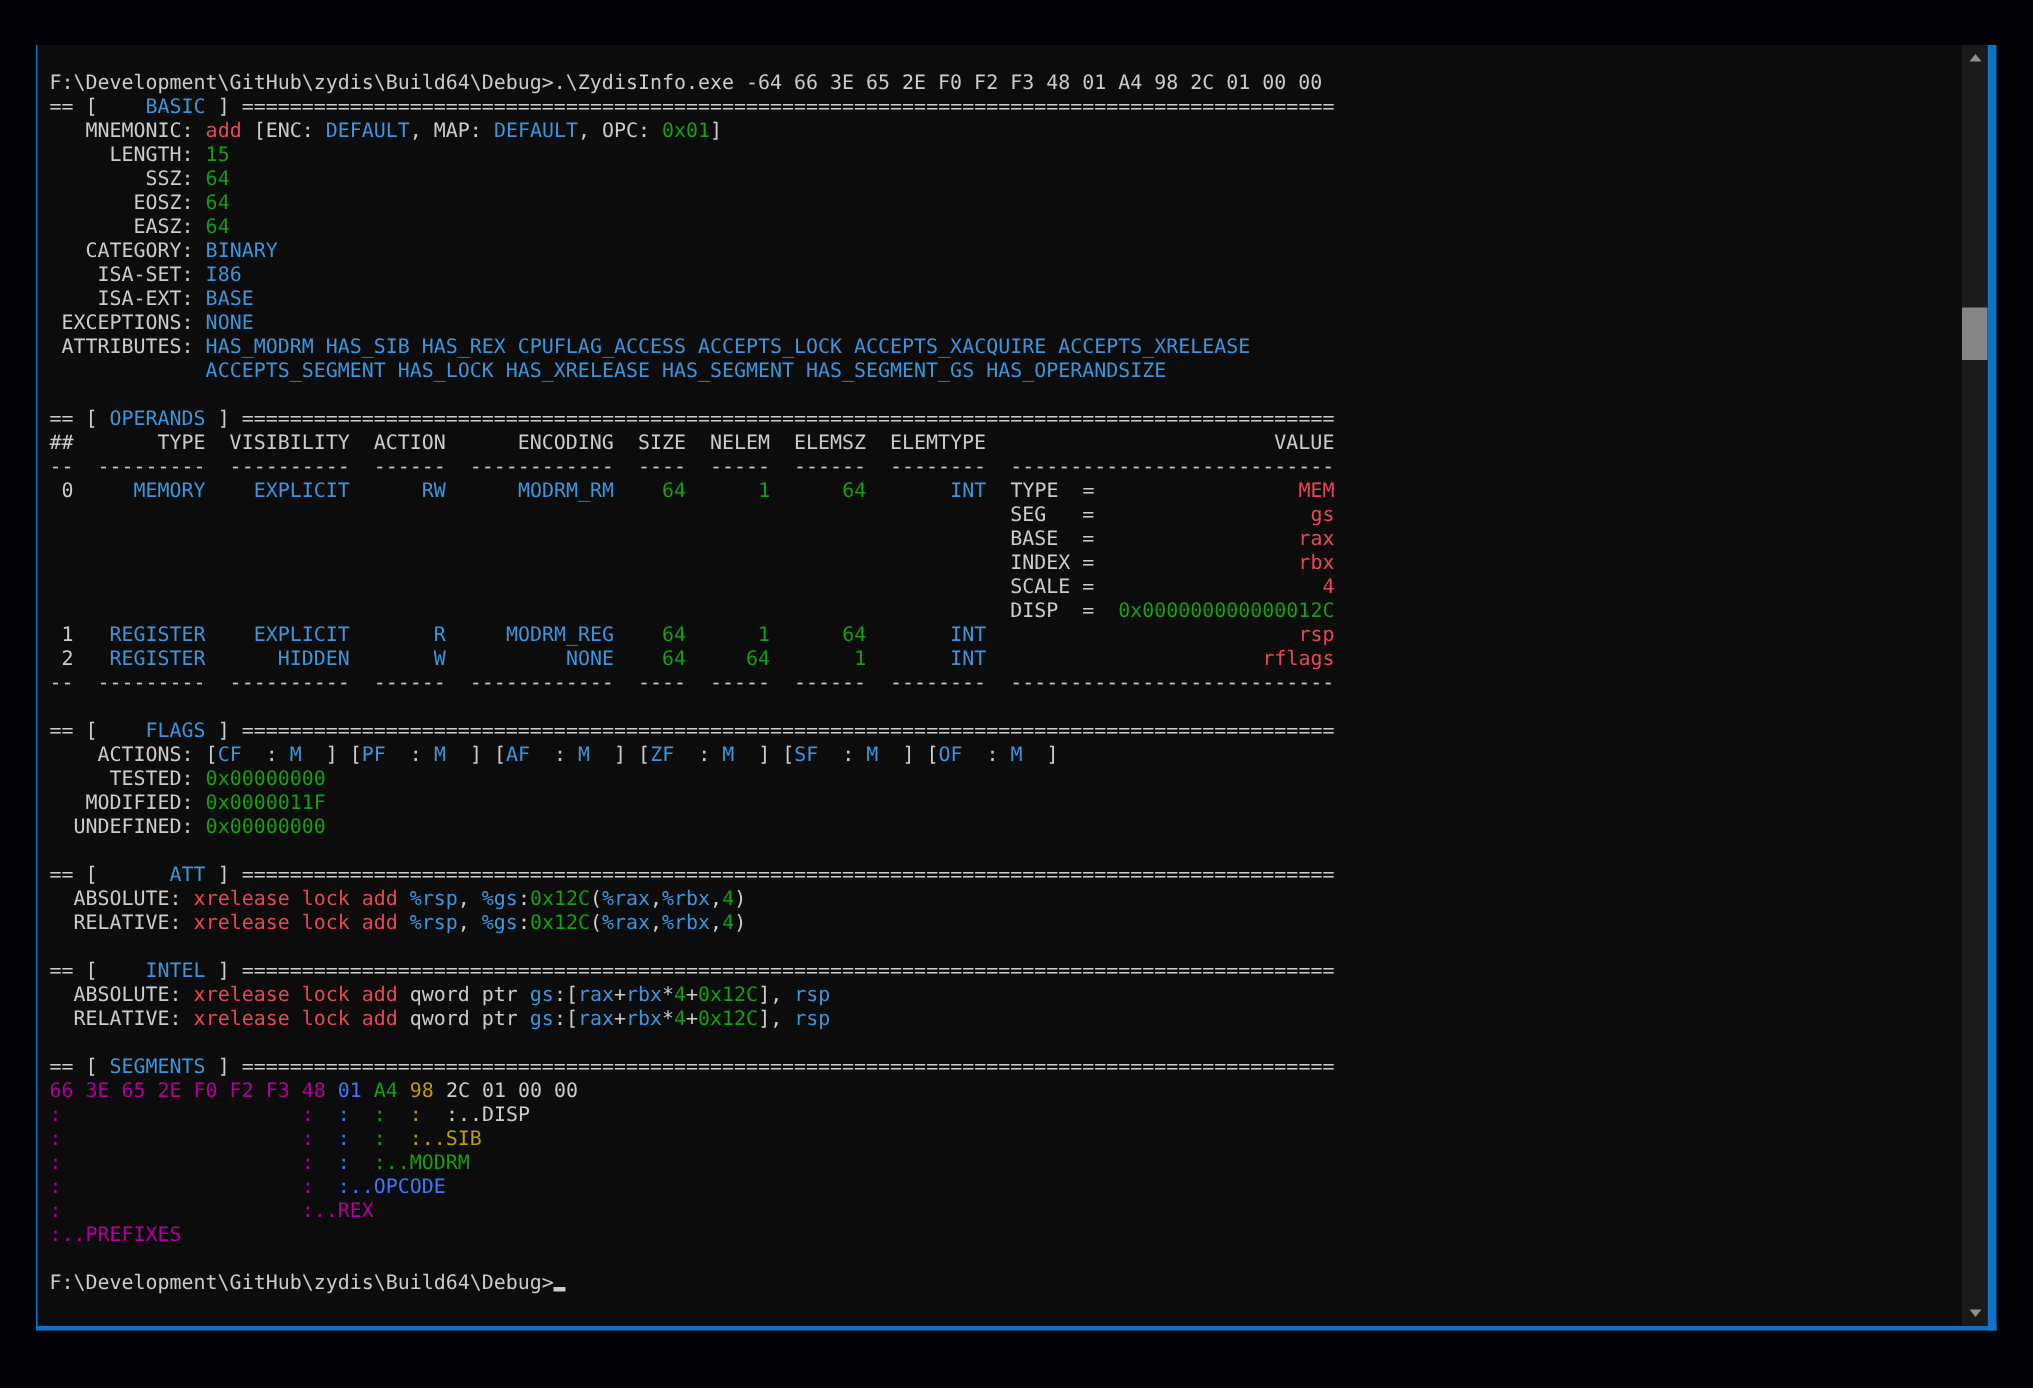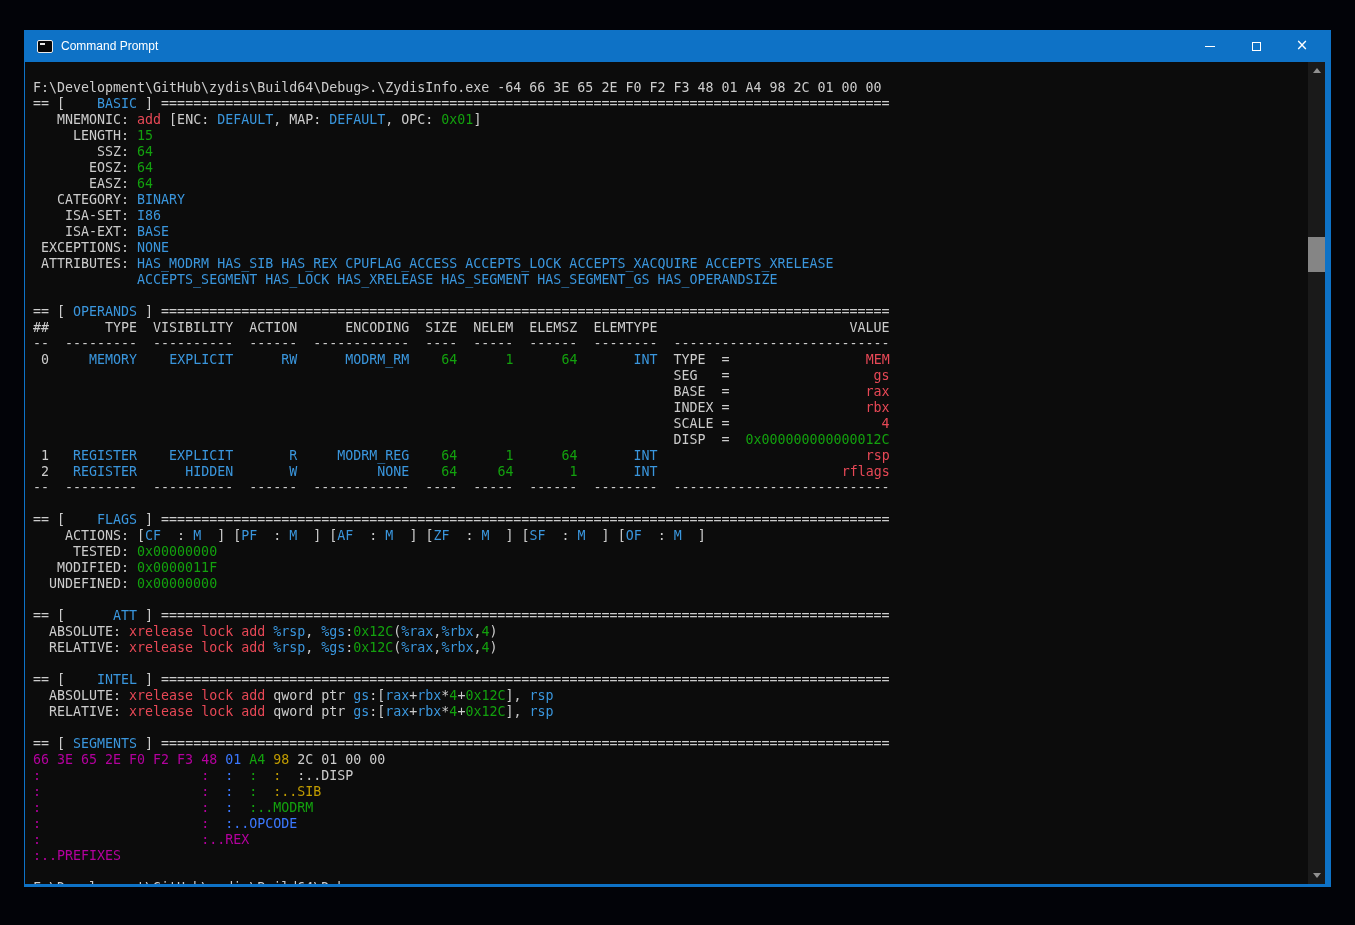--- a/index.html
+++ b/index.html
@@ -41,35 +41,20 @@
   .tri-up { width:0; height:0; border-left:4px solid transparent; border-right:4px solid transparent; border-bottom:5px solid var(--scroll-arrow,#909090); }
   .tri-down { width:0; height:0; border-left:4px solid transparent; border-right:4px solid transparent; border-top:5px solid var(--scroll-arrow,#909090); }
   .sb-thumb { position:absolute; left:0; top:175px; width:17px; height:35px; background:var(--scroll-thumb,#858585); }
 </style>
 </head>
 <body>
 
 <div class="desktop">
   <div class="window">
 
-    <div class="titlebar">
-      <div class="cmd-icon"></div>
-      <div class="title">Command Prompt</div>
-      <div class="controls">
-        <div class="ctrl">
-          <div class="min-glyph"></div>
-        </div>
-        <div class="ctrl">
-          <div class="max-glyph"></div>
-        </div>
-        <div class="ctrl">
-          <span class="close-glyph">×</span>
-        </div>
-      </div>
-    </div>
 
     <div class="term-wrap">
       <div class="terminal"><div class="tline"><span style="color: rgb(204, 204, 204);">F:\Development\GitHub\zydis\Build64\Debug&gt;.\ZydisInfo.exe -64 66 3E 65 2E F0 F2 F3 48 01 A4 98 2C 01 00 00</span></div><div class="tline"><span style="color: rgb(204, 204, 204);">== [ </span><span style="color: rgb(58, 150, 221);">   BASIC</span><span style="color: rgb(204, 204, 204);"> ] </span><span style="color: rgb(204, 204, 204);">===========================================================================================</span></div><div class="tline"><span style="color: rgb(204, 204, 204);">   MNEMONIC: </span><span style="color: rgb(231, 72, 86);">add</span><span style="color: rgb(204, 204, 204);"> [ENC: </span><span style="color: rgb(58, 150, 221);">DEFAULT</span><span style="color: rgb(204, 204, 204);">, MAP: </span><span style="color: rgb(58, 150, 221);">DEFAULT</span><span style="color: rgb(204, 204, 204);">, OPC: </span><span style="color: rgb(19, 161, 14);">0x01</span><span style="color: rgb(204, 204, 204);">]</span></div><div class="tline"><span style="color: rgb(204, 204, 204);">     LENGTH: </span><span style="color: rgb(19, 161, 14);">15</span></div><div class="tline"><span style="color: rgb(204, 204, 204);">        SSZ: </span><span style="color: rgb(19, 161, 14);">64</span></div><div class="tline"><span style="color: rgb(204, 204, 204);">       EOSZ: </span><span style="color: rgb(19, 161, 14);">64</span></div><div class="tline"><span style="color: rgb(204, 204, 204);">       EASZ: </span><span style="color: rgb(19, 161, 14);">64</span></div><div class="tline"><span style="color: rgb(204, 204, 204);">   CATEGORY: </span><span style="color: rgb(58, 150, 221);">BINARY</span></div><div class="tline"><span style="color: rgb(204, 204, 204);">    ISA-SET: </span><span style="color: rgb(58, 150, 221);">I86</span></div><div class="tline"><span style="color: rgb(204, 204, 204);">    ISA-EXT: </span><span style="color: rgb(58, 150, 221);">BASE</span></div><div class="tline"><span style="color: rgb(204, 204, 204);"> EXCEPTIONS: </span><span style="color: rgb(58, 150, 221);">NONE</span></div><div class="tline"><span style="color: rgb(204, 204, 204);"> ATTRIBUTES: </span><span style="color: rgb(58, 150, 221);">HAS_MODRM HAS_SIB HAS_REX CPUFLAG_ACCESS ACCEPTS_LOCK ACCEPTS_XACQUIRE ACCEPTS_XRELEASE</span></div><div class="tline">             <span style="color: rgb(58, 150, 221);">ACCEPTS_SEGMENT HAS_LOCK HAS_XRELEASE HAS_SEGMENT HAS_SEGMENT_GS HAS_OPERANDSIZE</span></div><div class="tline"> </div><div class="tline"><span style="color: rgb(204, 204, 204);">== [ </span><span style="color: rgb(58, 150, 221);">OPERANDS</span><span style="color: rgb(204, 204, 204);"> ] </span><span style="color: rgb(204, 204, 204);">===========================================================================================</span></div><div class="tline"><span style="color: rgb(204, 204, 204);">##       TYPE  VISIBILITY  ACTION      ENCODING  SIZE  NELEM  ELEMSZ  ELEMTYPE</span>                        <span style="color: rgb(204, 204, 204);">VALUE</span></div><div class="tline"><span style="color: rgb(204, 204, 204);">--  ---------  ----------  ------  ------------  ----  -----  ------  --------  </span><span style="color: rgb(204, 204, 204);">---------------------------</span></div><div class="tline"><span style="color: rgb(204, 204, 204);"> 0     </span><span style="color: rgb(58, 150, 221);">MEMORY</span><span style="color: rgb(204, 204, 204);">    </span><span style="color: rgb(58, 150, 221);">EXPLICIT</span><span style="color: rgb(204, 204, 204);">      </span><span style="color: rgb(58, 150, 221);">RW</span><span style="color: rgb(204, 204, 204);">      </span><span style="color: rgb(58, 150, 221);">MODRM_RM</span><span style="color: rgb(204, 204, 204);">    </span><span style="color: rgb(19, 161, 14);">64</span><span style="color: rgb(204, 204, 204);">      </span><span style="color: rgb(19, 161, 14);">1</span><span style="color: rgb(204, 204, 204);">      </span><span style="color: rgb(19, 161, 14);">64</span><span style="color: rgb(204, 204, 204);">       </span><span style="color: rgb(58, 150, 221);">INT</span><span style="color: rgb(204, 204, 204);">  TYPE  =</span>                 <span style="color: rgb(231, 72, 86);">MEM</span></div><div class="tline">                                                                                <span style="color: rgb(204, 204, 204);">SEG   =</span>                  <span style="color: rgb(231, 72, 86);">gs</span></div><div class="tline">                                                                                <span style="color: rgb(204, 204, 204);">BASE  =</span>                 <span style="color: rgb(231, 72, 86);">rax</span></div><div class="tline">                                                                                <span style="color: rgb(204, 204, 204);">INDEX =</span>                 <span style="color: rgb(231, 72, 86);">rbx</span></div><div class="tline">                                                                                <span style="color: rgb(204, 204, 204);">SCALE =</span>                   <span style="color: rgb(231, 72, 86);">4</span></div><div class="tline">                                                                                <span style="color: rgb(204, 204, 204);">DISP  =</span>  <span style="color: rgb(19, 161, 14);">0x000000000000012C</span></div><div class="tline"><span style="color: rgb(204, 204, 204);"> 1   </span><span style="color: rgb(58, 150, 221);">REGISTER</span><span style="color: rgb(204, 204, 204);">    </span><span style="color: rgb(58, 150, 221);">EXPLICIT</span><span style="color: rgb(204, 204, 204);">       </span><span style="color: rgb(58, 150, 221);">R</span><span style="color: rgb(204, 204, 204);">     </span><span style="color: rgb(58, 150, 221);">MODRM_REG</span><span style="color: rgb(204, 204, 204);">    </span><span style="color: rgb(19, 161, 14);">64</span><span style="color: rgb(204, 204, 204);">      </span><span style="color: rgb(19, 161, 14);">1</span><span style="color: rgb(204, 204, 204);">      </span><span style="color: rgb(19, 161, 14);">64</span><span style="color: rgb(204, 204, 204);">       </span><span style="color: rgb(58, 150, 221);">INT</span>                          <span style="color: rgb(231, 72, 86);">rsp</span></div><div class="tline"><span style="color: rgb(204, 204, 204);"> 2   </span><span style="color: rgb(58, 150, 221);">REGISTER</span><span style="color: rgb(204, 204, 204);">      </span><span style="color: rgb(58, 150, 221);">HIDDEN</span><span style="color: rgb(204, 204, 204);">       </span><span style="color: rgb(58, 150, 221);">W</span><span style="color: rgb(204, 204, 204);">          </span><span style="color: rgb(58, 150, 221);">NONE</span><span style="color: rgb(204, 204, 204);">    </span><span style="color: rgb(19, 161, 14);">64</span><span style="color: rgb(204, 204, 204);">     </span><span style="color: rgb(19, 161, 14);">64</span><span style="color: rgb(204, 204, 204);">       </span><span style="color: rgb(19, 161, 14);">1</span><span style="color: rgb(204, 204, 204);">       </span><span style="color: rgb(58, 150, 221);">INT</span>                       <span style="color: rgb(231, 72, 86);">rflags</span></div><div class="tline"><span style="color: rgb(204, 204, 204);">--  ---------  ----------  ------  ------------  ----  -----  ------  --------  </span><span style="color: rgb(204, 204, 204);">---------------------------</span></div><div class="tline"> </div><div class="tline"><span style="color: rgb(204, 204, 204);">== [ </span><span style="color: rgb(58, 150, 221);">   FLAGS</span><span style="color: rgb(204, 204, 204);"> ] </span><span style="color: rgb(204, 204, 204);">===========================================================================================</span></div><div class="tline"><span style="color: rgb(204, 204, 204);">    ACTIONS: </span><span style="color: rgb(204, 204, 204);">[</span><span style="color: rgb(58, 150, 221);">CF</span><span style="color: rgb(204, 204, 204);">  : </span><span style="color: rgb(58, 150, 221);">M</span><span style="color: rgb(204, 204, 204);">  ] </span><span style="color: rgb(204, 204, 204);">[</span><span style="color: rgb(58, 150, 221);">PF</span><span style="color: rgb(204, 204, 204);">  : </span><span style="color: rgb(58, 150, 221);">M</span><span style="color: rgb(204, 204, 204);">  ] </span><span style="color: rgb(204, 204, 204);">[</span><span style="color: rgb(58, 150, 221);">AF</span><span style="color: rgb(204, 204, 204);">  : </span><span style="color: rgb(58, 150, 221);">M</span><span style="color: rgb(204, 204, 204);">  ] </span><span style="color: rgb(204, 204, 204);">[</span><span style="color: rgb(58, 150, 221);">ZF</span><span style="color: rgb(204, 204, 204);">  : </span><span style="color: rgb(58, 150, 221);">M</span><span style="color: rgb(204, 204, 204);">  ] </span><span style="color: rgb(204, 204, 204);">[</span><span style="color: rgb(58, 150, 221);">SF</span><span style="color: rgb(204, 204, 204);">  : </span><span style="color: rgb(58, 150, 221);">M</span><span style="color: rgb(204, 204, 204);">  ] </span><span style="color: rgb(204, 204, 204);">[</span><span style="color: rgb(58, 150, 221);">OF</span><span style="color: rgb(204, 204, 204);">  : </span><span style="color: rgb(58, 150, 221);">M</span><span style="color: rgb(204, 204, 204);">  ]</span></div><div class="tline"><span style="color: rgb(204, 204, 204);">     TESTED: </span><span style="color: rgb(19, 161, 14);">0x00000000</span></div><div class="tline"><span style="color: rgb(204, 204, 204);">   MODIFIED: </span><span style="color: rgb(19, 161, 14);">0x0000011F</span></div><div class="tline"><span style="color: rgb(204, 204, 204);">  UNDEFINED: </span><span style="color: rgb(19, 161, 14);">0x00000000</span></div><div class="tline"> </div><div class="tline"><span style="color: rgb(204, 204, 204);">== [ </span><span style="color: rgb(58, 150, 221);">     ATT</span><span style="color: rgb(204, 204, 204);"> ] </span><span style="color: rgb(204, 204, 204);">===========================================================================================</span></div><div class="tline"><span style="color: rgb(204, 204, 204);">  ABSOLUTE: </span><span style="color: rgb(231, 72, 86);">xrelease lock add</span><span style="color: rgb(204, 204, 204);"> </span><span style="color: rgb(58, 150, 221);">%rsp</span><span style="color: rgb(204, 204, 204);">, </span><span style="color: rgb(58, 150, 221);">%gs</span><span style="color: rgb(204, 204, 204);">:</span><span style="color: rgb(19, 161, 14);">0x12C</span><span style="color: rgb(204, 204, 204);">(</span><span style="color: rgb(58, 150, 221);">%rax</span><span style="color: rgb(204, 204, 204);">,</span><span style="color: rgb(58, 150, 221);">%rbx</span><span style="color: rgb(204, 204, 204);">,</span><span style="color: rgb(19, 161, 14);">4</span><span style="color: rgb(204, 204, 204);">)</span></div><div class="tline"><span style="color: rgb(204, 204, 204);">  RELATIVE: </span><span style="color: rgb(231, 72, 86);">xrelease lock add</span><span style="color: rgb(204, 204, 204);"> </span><span style="color: rgb(58, 150, 221);">%rsp</span><span style="color: rgb(204, 204, 204);">, </span><span style="color: rgb(58, 150, 221);">%gs</span><span style="color: rgb(204, 204, 204);">:</span><span style="color: rgb(19, 161, 14);">0x12C</span><span style="color: rgb(204, 204, 204);">(</span><span style="color: rgb(58, 150, 221);">%rax</span><span style="color: rgb(204, 204, 204);">,</span><span style="color: rgb(58, 150, 221);">%rbx</span><span style="color: rgb(204, 204, 204);">,</span><span style="color: rgb(19, 161, 14);">4</span><span style="color: rgb(204, 204, 204);">)</span></div><div class="tline"> </div><div class="tline"><span style="color: rgb(204, 204, 204);">== [ </span><span style="color: rgb(58, 150, 221);">   INTEL</span><span style="color: rgb(204, 204, 204);"> ] </span><span style="color: rgb(204, 204, 204);">===========================================================================================</span></div><div class="tline"><span style="color: rgb(204, 204, 204);">  ABSOLUTE: </span><span style="color: rgb(231, 72, 86);">xrelease lock add</span><span style="color: rgb(204, 204, 204);"> qword ptr </span><span style="color: rgb(58, 150, 221);">gs</span><span style="color: rgb(204, 204, 204);">:[</span><span style="color: rgb(58, 150, 221);">rax</span><span style="color: rgb(204, 204, 204);">+</span><span style="color: rgb(58, 150, 221);">rbx</span><span style="color: rgb(204, 204, 204);">*</span><span style="color: rgb(19, 161, 14);">4</span><span style="color: rgb(204, 204, 204);">+</span><span style="color: rgb(19, 161, 14);">0x12C</span><span style="color: rgb(204, 204, 204);">], </span><span style="color: rgb(58, 150, 221);">rsp</span></div><div class="tline"><span style="color: rgb(204, 204, 204);">  RELATIVE: </span><span style="color: rgb(231, 72, 86);">xrelease lock add</span><span style="color: rgb(204, 204, 204);"> qword ptr </span><span style="color: rgb(58, 150, 221);">gs</span><span style="color: rgb(204, 204, 204);">:[</span><span style="color: rgb(58, 150, 221);">rax</span><span style="color: rgb(204, 204, 204);">+</span><span style="color: rgb(58, 150, 221);">rbx</span><span style="color: rgb(204, 204, 204);">*</span><span style="color: rgb(19, 161, 14);">4</span><span style="color: rgb(204, 204, 204);">+</span><span style="color: rgb(19, 161, 14);">0x12C</span><span style="color: rgb(204, 204, 204);">], </span><span style="color: rgb(58, 150, 221);">rsp</span></div><div class="tline"> </div><div class="tline"><span style="color: rgb(204, 204, 204);">== [ </span><span style="color: rgb(58, 150, 221);">SEGMENTS</span><span style="color: rgb(204, 204, 204);"> ] </span><span style="color: rgb(204, 204, 204);">===========================================================================================</span></div><div class="tline"><span style="color: rgb(180, 0, 158);">66 3E 65 2E F0 F2 F3 </span><span style="color: rgb(180, 0, 158);">48 </span><span style="color: rgb(59, 120, 255);">01 </span><span style="color: rgb(19, 161, 14);">A4 </span><span style="color: rgb(193, 156, 0);">98 </span><span style="color: rgb(204, 204, 204);">2C 01 00 00</span></div><div class="tline"><span style="color: rgb(180, 0, 158);">:</span>                    <span style="color: rgb(180, 0, 158);">:</span>  <span style="color: rgb(59, 120, 255);">:</span>  <span style="color: rgb(19, 161, 14);">:</span>  <span style="color: rgb(193, 156, 0);">:</span>  <span style="color: rgb(204, 204, 204);">:..DISP</span></div><div class="tline"><span style="color: rgb(180, 0, 158);">:</span>                    <span style="color: rgb(180, 0, 158);">:</span>  <span style="color: rgb(59, 120, 255);">:</span>  <span style="color: rgb(19, 161, 14);">:</span>  <span style="color: rgb(193, 156, 0);">:..SIB</span></div><div class="tline"><span style="color: rgb(180, 0, 158);">:</span>                    <span style="color: rgb(180, 0, 158);">:</span>  <span style="color: rgb(59, 120, 255);">:</span>  <span style="color: rgb(19, 161, 14);">:..MODRM</span></div><div class="tline"><span style="color: rgb(180, 0, 158);">:</span>                    <span style="color: rgb(180, 0, 158);">:</span>  <span style="color: rgb(59, 120, 255);">:..OPCODE</span></div><div class="tline"><span style="color: rgb(180, 0, 158);">:</span>                    <span style="color: rgb(180, 0, 158);">:..REX</span></div><div class="tline"><span style="color: rgb(180, 0, 158);">:..PREFIXES</span></div><div class="tline"> </div><div class="tline"><span style="color: rgb(204, 204, 204);">F:\Development\GitHub\zydis\Build64\Debug&gt;</span><span class="cursor"></span></div></div>
       <div class="scrollbar">
         <div class="sb-btn up">
           <div class="tri-up"></div>
         </div>
         <div class="sb-thumb"></div>
         <div class="sb-btn down">
           <div class="tri-down"></div>

